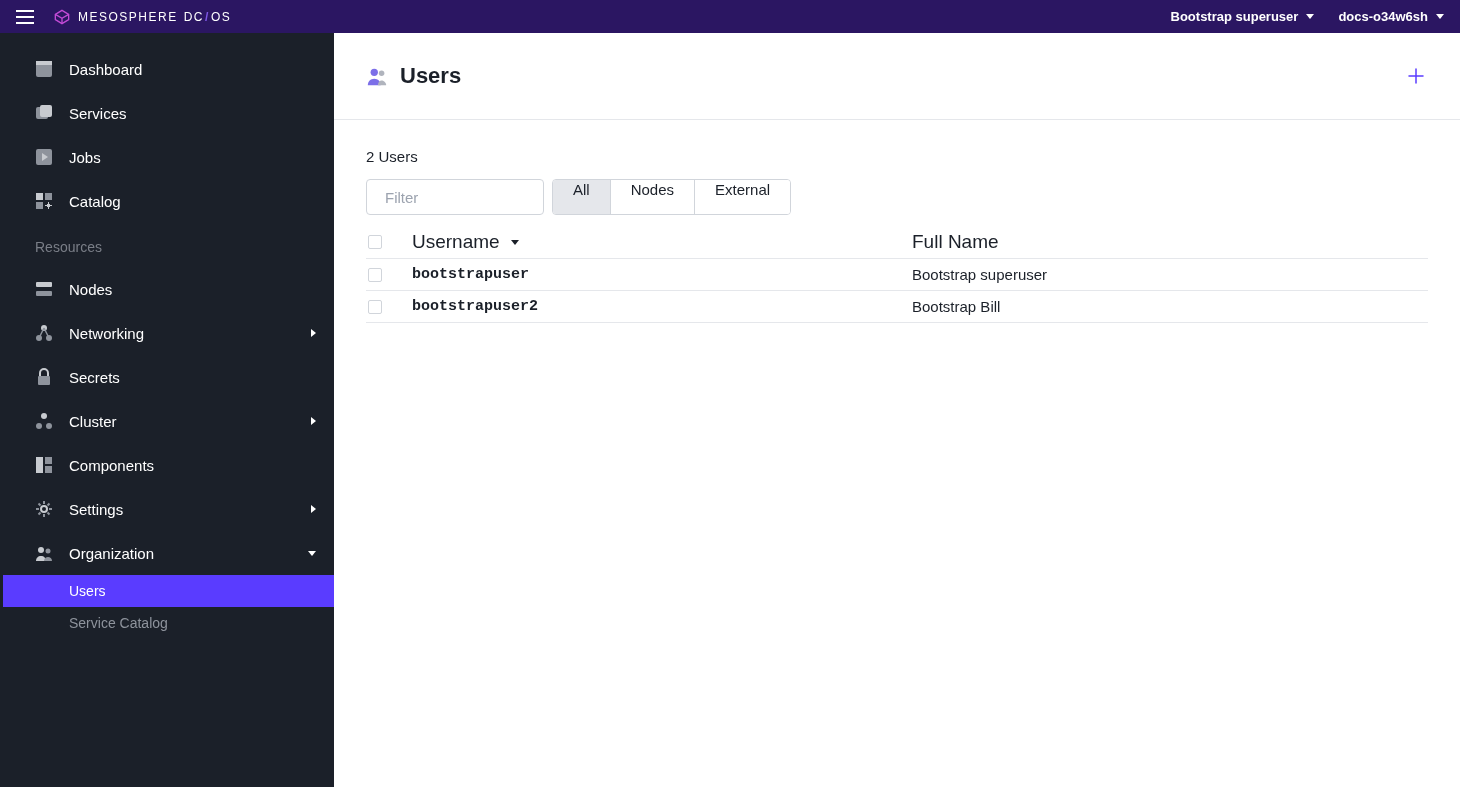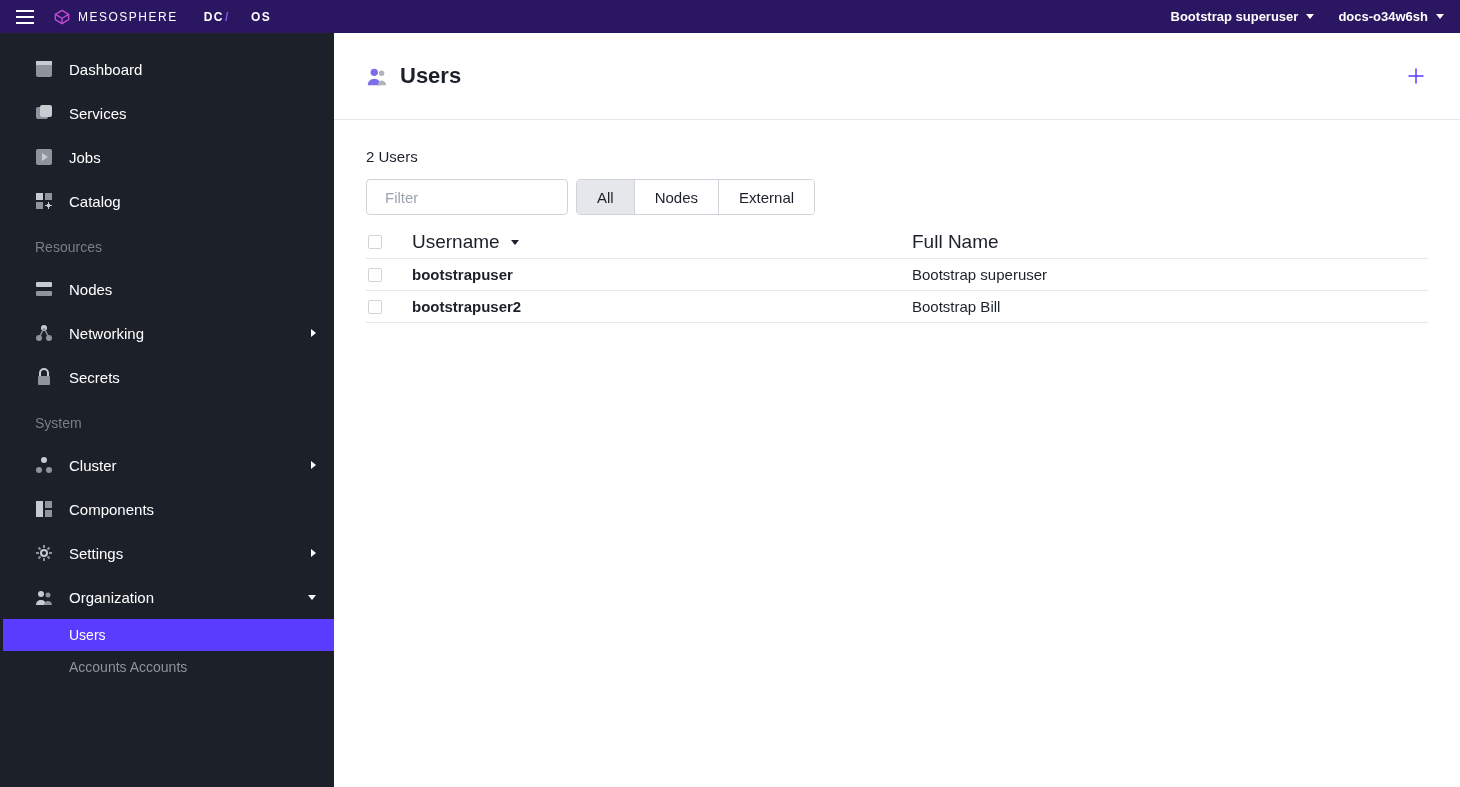--- a/index.html
+++ b/index.html
@@ -16,21 +16,21 @@
     padding: 0 16px;
     flex-shrink: 0;
   }
   .hamburger {
     display: flex; flex-direction: column; justify-content: center;
     width: 18px; height: 18px; cursor: pointer;
   }
   .hamburger span { height: 2px; background: #fff; margin: 2px 0; }
   .logo { display: flex; align-items: center; margin-left: 20px; font-size: 12px; letter-spacing: 1.5px; font-weight: 500; color: #fff; }
   .logo-icon { width: 16px; height: 16px; margin-right: 8px; }
-  .logo .dc { font-weight: 700; margin-left: 20px; }
+  .logo .dc { font-weight: 400; }
   .logo .slash { color: #7e57e6; font-weight: 700; margin: 0 1px; }
   .topbar-spacer { flex: 1; }
   .topbar-item { font-size: 13px; font-weight: 600; display: flex; align-items: center; margin-left: 24px; cursor: pointer; }
   .caret-down { width: 0; height: 0; border-left: 4px solid transparent; border-right: 4px solid transparent; border-top: 5px solid #fff; margin-left: 8px; }
 
   
   .shell { flex: 1; display: flex; min-height: 0; }
 
   
   .sidebar {
@@ -115,44 +115,44 @@
     cursor: pointer;
   }
 
   .content { padding: 28px 32px; }
   .count-label { font-size: 15px; margin-bottom: 14px; color: #1b2029; }
 
   .controls { display: flex; gap: 8px; margin-bottom: 10px; }
   .filter-input {
     border: 1px solid #d1d5db;
     border-radius: 4px;
-    height: 36px; width: 202px;
+    height: 36px; width: 178px;
     display: flex; align-items: center;
     padding: 0 10px;
     color: #9ca3af;
   }
   .filter-input input {
     border: none; outline: none; flex: 1;
     font-size: 15px; color: #1b2029;
     background: transparent;
   }
   .filter-input input::placeholder { color: #9ca3af; }
   .search-svg { width: 15px; height: 15px; margin-right: 8px; color: #9ca3af; }
 
   .seg-group {
     display: flex;
     border: 1px solid #d1d5db;
     border-radius: 4px;
     overflow: hidden;
     height: 36px;
   }
   .seg-btn {
-    padding: 0 20px;
+    padding: 16px 20px;
     font-size: 15px;
-    display: flex; align-items: center;
+    display: flex; align-items: flex-end;
     cursor: pointer;
     background: #fff;
     border-right: 1px solid #d1d5db;
   }
   .seg-btn:last-child { border-right: none; }
   .seg-btn.active { background: #e5e7eb; font-weight: 500; }
 
   .table { width: 100%; }
   .thead, .trow { display: flex; align-items: center; border-bottom: 1px solid #e5e7eb; }
   .thead { height: 34px; font-size: 19px; font-weight: 400; }
@@ -162,21 +162,21 @@
   .col-full { flex: 1; }
   .thead .sort-caret {
     display: inline-block; margin-left: 6px;
     width: 0; height: 0;
     border-left: 4px solid transparent;
     border-right: 4px solid transparent;
     border-top: 5px solid #1b2029;
     vertical-align: middle;
   }
   .chk { width: 14px; height: 14px; border: 1px solid #d1d5db; border-radius: 2px; cursor: pointer; }
-  .trow .col-user { font-weight: 700; cursor: pointer; }
+  .trow .col-user { font-weight: 700; cursor: pointer; font-family: Liberation Mono, monospace; }
 
 </style>
 </head>
 <body>
 
 <div class="topbar">
   <div class="hamburger">
     <span></span>
       <span></span>
       <span></span>
@@ -274,21 +274,20 @@
     <div class="nav-item">
       <span class="nav-icon">
         <svg viewBox="0 0 18 18" width="18" height="18">
             <rect x="3" y="8" width="12" height="9" rx="1" fill="#8e939c"></rect>
             <path d="M5 8 V5 a4 4 0 0 1 8 0 V8" fill="none" stroke="#c8cbd0" stroke-width="2"></path>
           </svg>
       </span>
       <span>Secrets</span>
     </div>
 
-    <div class="nav-heading">System</div>
     <div class="nav-item">
       <span class="nav-icon">
         <svg viewBox="0 0 18 18" width="18" height="18">
             <circle cx="9" cy="4" r="3" fill="#c8cbd0"></circle>
             <circle cx="4" cy="14" r="3" fill="#8e939c"></circle>
             <circle cx="14" cy="14" r="3" fill="#8e939c"></circle>
           </svg>
       </span>
       <span>Cluster</span>
       <span class="chevron"></span>
@@ -322,21 +321,21 @@
             <path d="M9 17c0-2.5 2-4 4-4s4 1.5 4 4" fill="#8e939c"></path>
           </svg>
       </span>
       <span>Organization</span>
       <span class="chevron"></span>
     </div>
     <div class="sub-item active">
       <span>Users</span>
     </div>
     <div class="sub-item">
-      <span>Accounts Accounts</span>
+      <span>Service Catalog</span>
     </div>
   </nav>
 
   <main class="main">
     <div class="page-header">
       <svg class="page-header-icon" viewBox="0 0 24 24">
         <circle cx="9" cy="8" r="4" fill="#7c6fe8"></circle>
         <path d="M2 22c0-4 3-7 7-7s7 3 7 7" fill="#7c6fe8"></path>
         <circle cx="17" cy="9" r="3" fill="#b0b4bd"></circle>
         <path d="M13 22c0-3 2-5 4-5s5 2 5 5" fill="#b0b4bd"></path>

